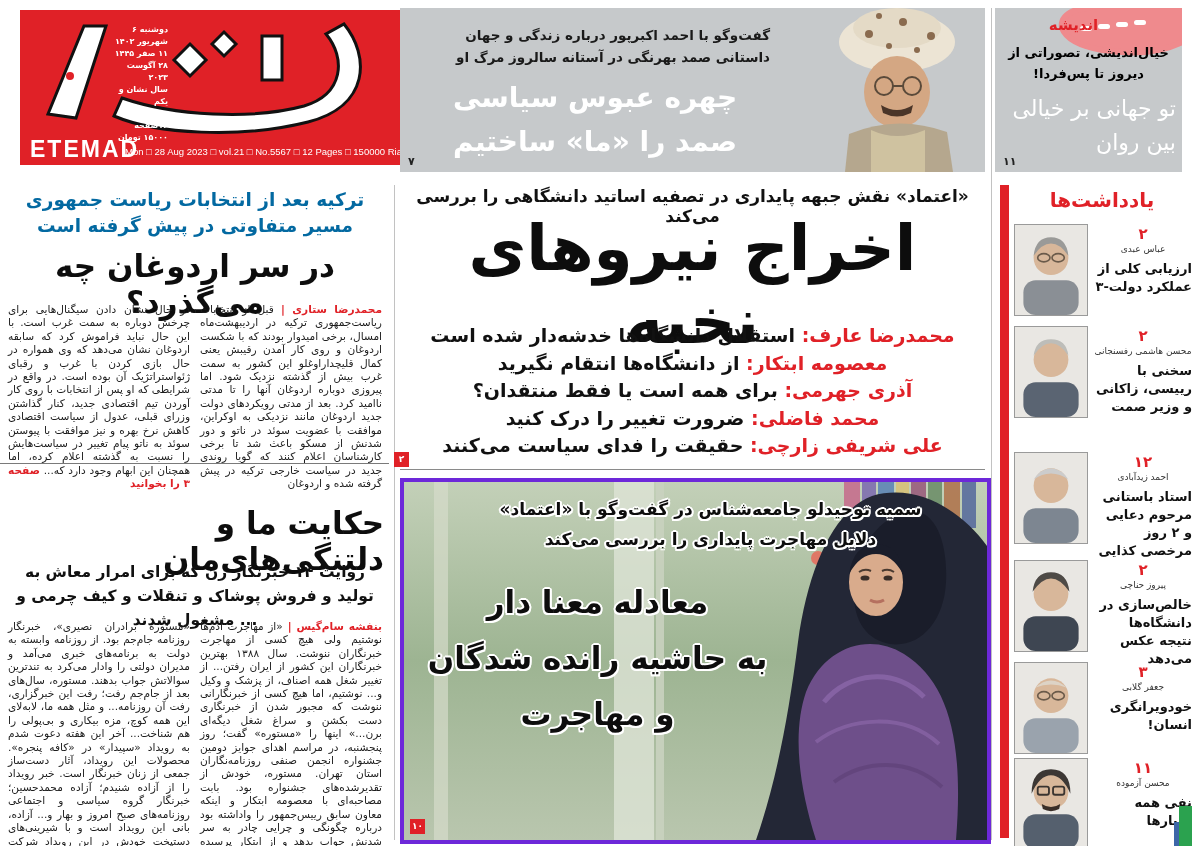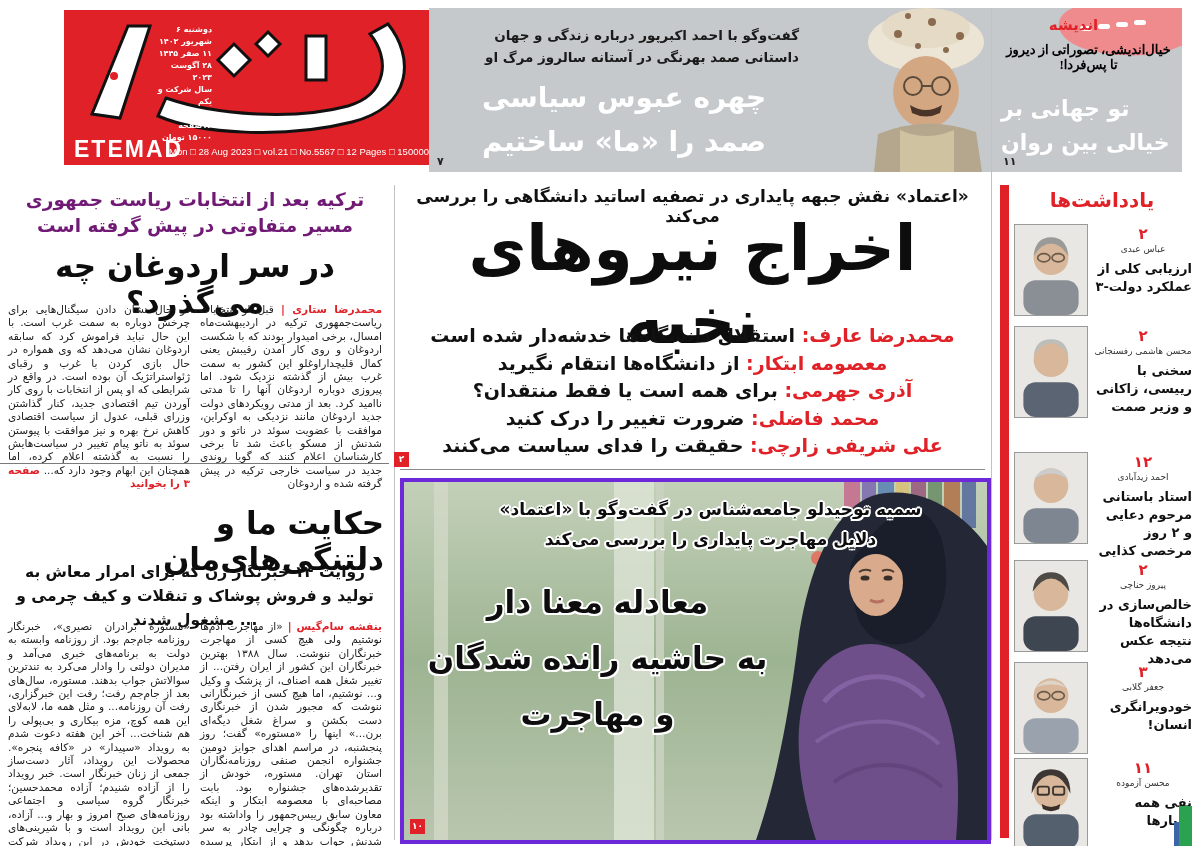--- a/index.html
+++ b/index.html
@@ -1,57 +1,57 @@
 <!DOCTYPE html>
 <html lang="fa"><head>
 <meta charset="utf-8">
 <style>
   html,body{margin:0;padding:0;background:#f2f2f0;}
   .page{position:relative;width:1200px;height:846px;background:#ffffff;overflow:hidden;
         font-family:"DejaVu Sans","Liberation Sans",sans-serif;direction:rtl;}
   .abs{position:absolute;}
   
-  .masthead{left:20px;top:10px;width:396px;height:155px;background:#e02127;margin-left:44px;}
+  .masthead{left:20px;top:10px;width:396px;height:155px;background:#e02127;}
   .date-block{left:88px;top:14px;width:60px;color:#fff;font-size:8px;line-height:12px;
               text-align:right;font-weight:bold;}
   .etemad-latin{left:10px;bottom:2px;color:#fff;font-size:23px;font-weight:bold;
                 letter-spacing:2px;direction:ltr;font-family:"Liberation Sans",sans-serif;}
   .eng-row{left:105px;bottom:8px;color:#fff;font-size:9.5px;direction:ltr;white-space:nowrap;
            font-family:"Liberation Sans",sans-serif;}
   
   .graybox{background:#c6c9cb;}
-  .box-culture{left:400px;top:8px;width:585px;height:164px;margin-left:29px;}
+  .box-culture{left:400px;top:8px;width:585px;height:164px;}
   .box-thought{left:995px;top:8px;width:187px;height:164px;overflow:hidden;}
   .kicker-sm{font-weight:bold;color:#1a1a1a;font-size:13.5px;line-height:22px;}
   .culture-kicker{right:215px;left:30px;top:16px;text-align:right;}
   .culture-headline{right:215px;left:20px;top:68px;text-align:center;color:#fff;
                     font-size:28px;font-weight:800;line-height:44px;}
   .pagenum-plain{left:8px;bottom:4px;font-size:11px;font-weight:bold;color:#222;}
   .thought-label{top:8px;left:0;right:30px;text-align:center;color:#e02127;
                  font-size:15px;font-weight:800;}
   .thought-kicker{top:34px;left:8px;right:8px;text-align:center;font-size:13px;
-                  font-weight:bold;line-height:15px;font-family:Liberation Serif, serif;}
-  .thought-headline{top:84px;left:6px;right:6px;text-align:left;color:#fff;
-                    font-size:22px;font-weight:700;line-height:34px;}
+                  font-weight:bold;line-height:21px;}
+  .thought-headline{top:84px;left:6px;right:6px;text-align:right;color:#fff;
+                    font-size:22px;font-weight:400;line-height:34px;}
   
   .vline{width:1px;background:#c2c2c2;}
   .hline{height:1px;background:#9a9a9a;}
   
   .lead-kicker{left:400px;width:585px;top:186px;text-align:center;font-size:17px;
                font-weight:800;color:#111;}
   .lead-headline{left:400px;width:585px;top:212px;text-align:center;font-size:63px;
                  font-weight:900;color:#0d0d0d;letter-spacing:-1px;}
   .quotes{left:400px;width:585px;top:322px;text-align:center;}
   .quote-line{font-size:19px;font-weight:800;line-height:27.5px;color:#111;}
   .quote-name{color:#e02127;}
   .redbox{width:15px;height:15px;background:#e02127;color:#fff;text-align:center;
           font-size:9px;line-height:15px;font-weight:bold;}
   
   .t-kicker{left:6px;width:378px;top:187px;text-align:center;font-size:18.5px;
-            font-weight:800;line-height:26px;color:#701a75;}
+            font-weight:800;line-height:26px;color:#0369a1;}
   .t-headline{left:6px;width:378px;top:248px;text-align:center;font-size:31px;
               font-weight:900;color:#0d0d0d;}
   .bodytext{font-size:10.6px;line-height:13.4px;text-align:justify;color:#1c1c1c;}
   .twocol{display:flex;gap:10px;}
   .twocol > div{flex:1;}
   .byline{color:#e02127;font-weight:bold;}
   .readmore{color:#e02127;font-weight:bold;}
   .turkey-body{left:8px;width:374px;top:303px;height:156px;}
   .j-kicker{left:6px;width:378px;top:480px;text-align:center;font-size:17px;
             font-weight:800;color:#111;}
@@ -102,21 +102,21 @@
       <circle cx="44" cy="62" r="4" fill="#e02127"></circle>
       <path d="M148,46 l16,-16 16,16 -16,16 z" fill="#fff" stroke="#111" stroke-width="3"></path>
       <path d="M186,30 l12,-12 12,12 -12,12 z" fill="#fff" stroke="#111" stroke-width="3"></path>
       <path d="M318,10 C344,42 344,92 282,108 C214,125 130,120 88,102 L96,84 C148,102 226,106 278,92 C318,80 320,44 300,20 Z" fill="#fff" stroke="#111" stroke-width="3"></path>
       <path d="M236,22 L256,22 L256,66 L236,66 Z" fill="#fff" stroke="#111" stroke-width="3"></path>
     </svg>
     <div class="abs date-block">
       <div>دوشنبه ۶ شهریور ۱۴۰۲</div>
       <div>۱۱ صفر ۱۴۴۵</div>
       <div>۲۸ آگوست ۲۰۲۳</div>
-      <div>سال شرکت و یکم</div>
+      <div>سال نشان و یکم</div>
       <div>شماره ۵۵۶۷</div>
       <div>۱۲صفحه</div>
       <div>۱۵۰۰۰ تومان</div>
     </div>
     <div class="abs etemad-latin">ETEMAD</div>
     <div class="abs eng-row">Mon □ 28 Aug 2023 □ vol.21 □ No.5567 □ 12 Pages □ 150000 Rials</div>
   </div>
 
   <div class="abs graybox box-culture">
     <svg class="abs" style="right:0;top:-6px;" width="200" height="170" viewBox="0 0 200 170">

